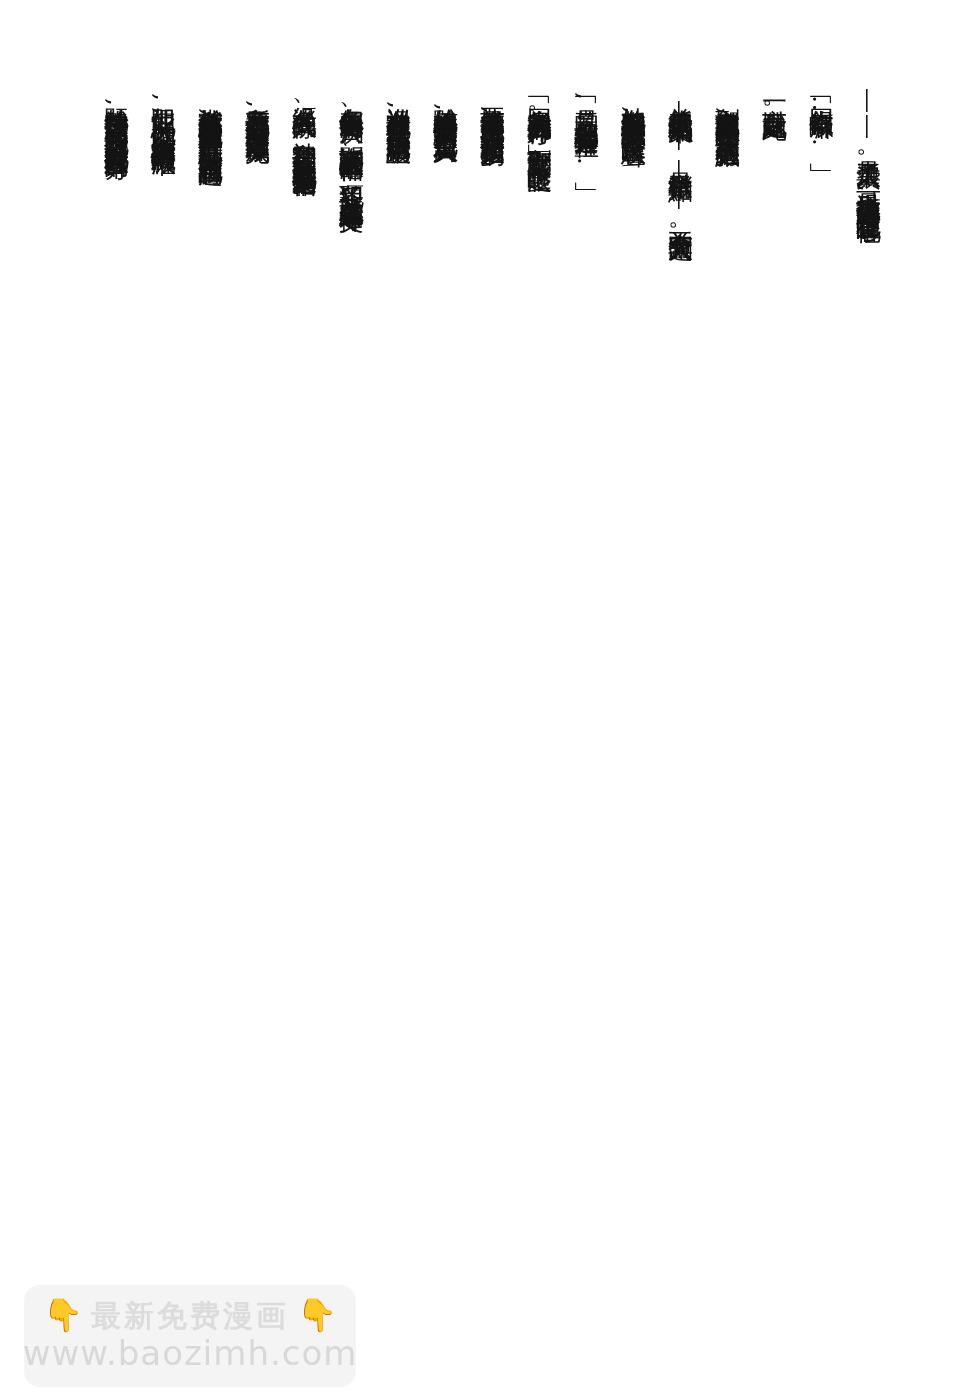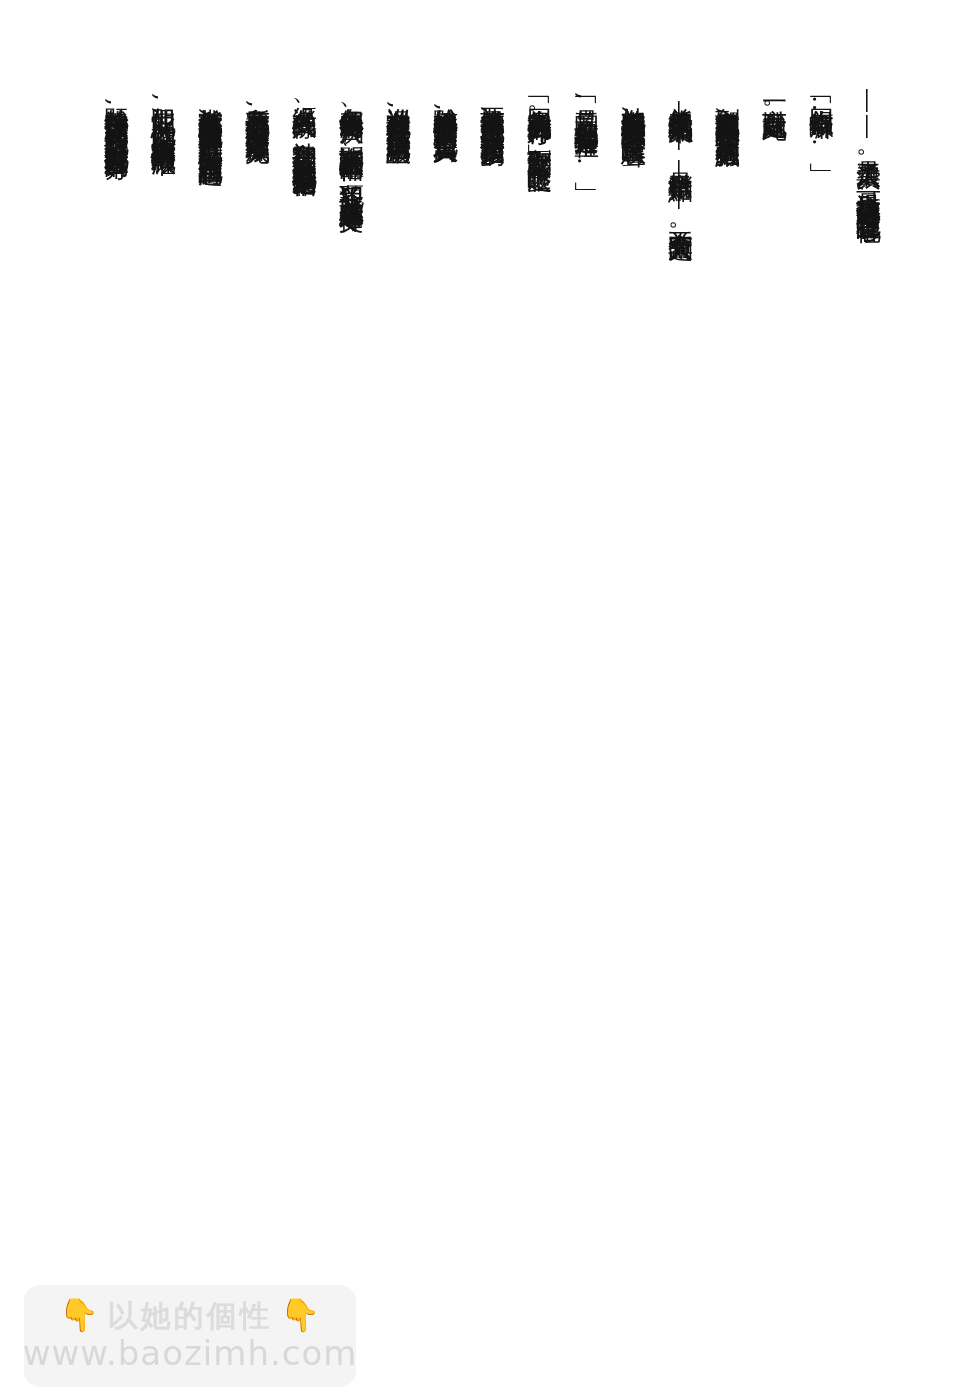--- a/index.html
+++ b/index.html
@@ -95,19 +95,19 @@
     <p>經過各式各樣的人、神官和部署後,最後會來到的地方就是劍之聖女的信箱。</p>
     <p>所有案子都要由她提筆簽名,蓋下批准印章後才算完成。</p>
     <p>當然所有文件都經過嚴格檢查後才會到她那裡,所以就算不仔細看,內容應該也不會有問題。</p>
     <p>但即使如此,以她的個性,無法在未經詳細過目的情況下就核准。</p>
     <p>既然神將法律授予人類,並將神蹟授予她,那麼她就有責任做好自己的本分。</p>
   </div>
 
   <div class="watermark">
     <div class="wm-line1">
       <span class="wm-icon">👇</span>
-      <span>以她的個性</span>
+      <span>最新免费漫画</span>
       <span class="wm-icon">👇</span>
     </div>
     <div class="wm-line2">www.baozimh.com</div>
   </div>
 
 </div>
 
 </body></html>

